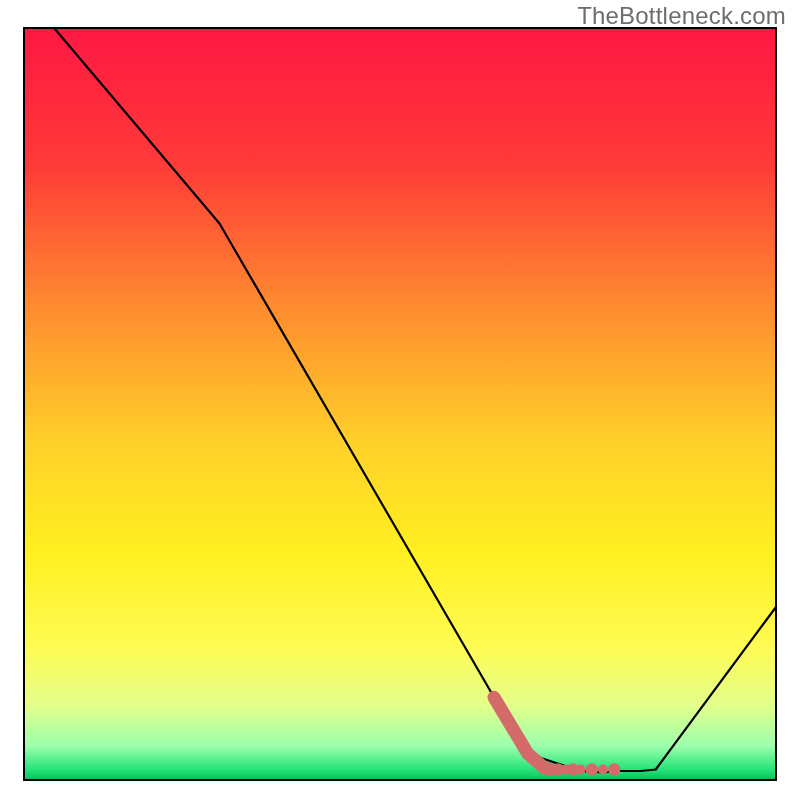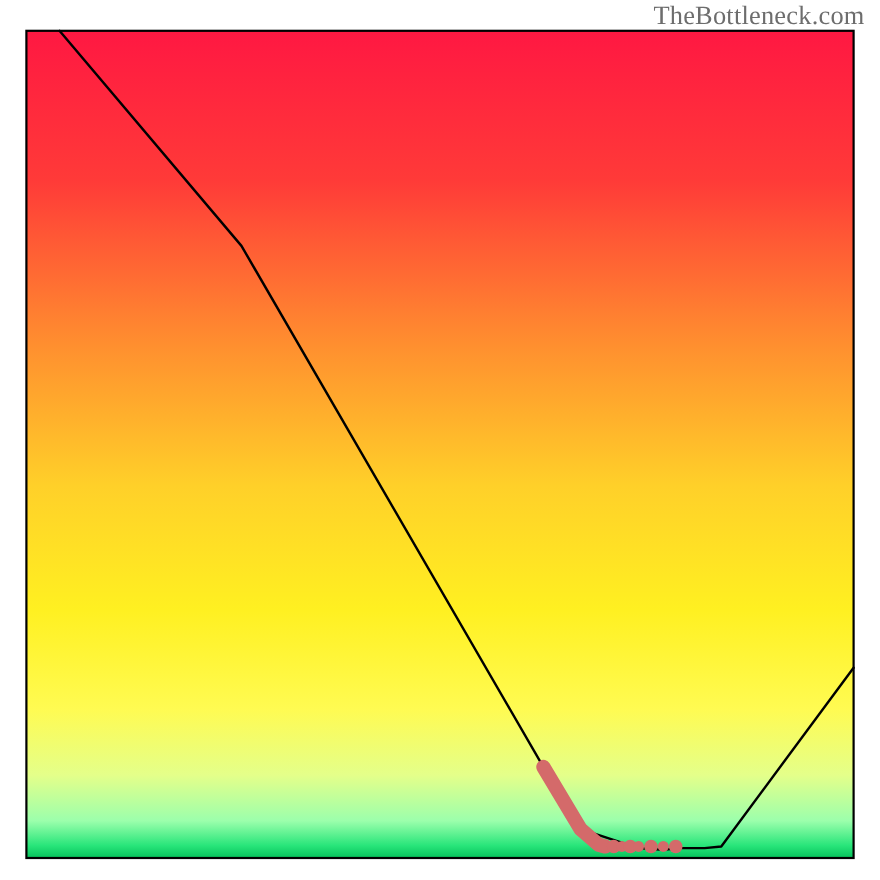--- a/index.html
+++ b/index.html
@@ -12,21 +12,21 @@
   }
   .container {
     position: relative;
     width: 800px;
     height: 800px;
   }
   .watermark {
     position: absolute;
     top: 2px;
     right: 14px;
-    font-family: Liberation Serif, serif;
+    font-family: Liberation Sans, sans-serif;
     font-size: 24px;
     color: #6d6d6d;
     font-weight: 500;
     letter-spacing: 0.2px;
   }
   svg {
     display: block;
   }
 </style>
 </head>

